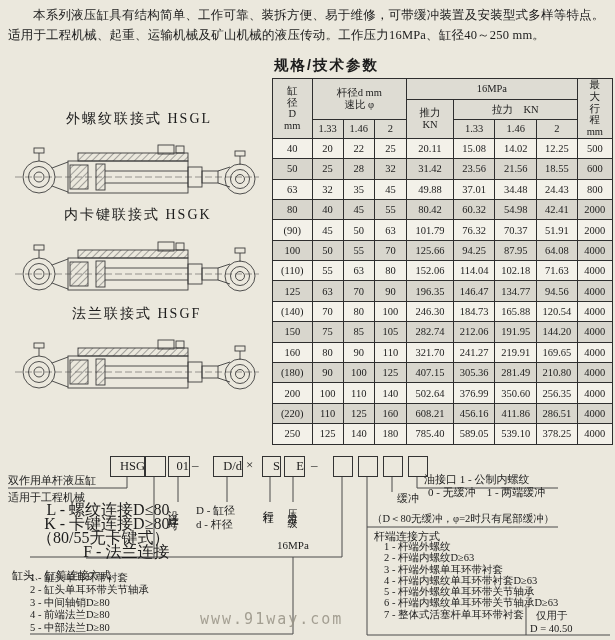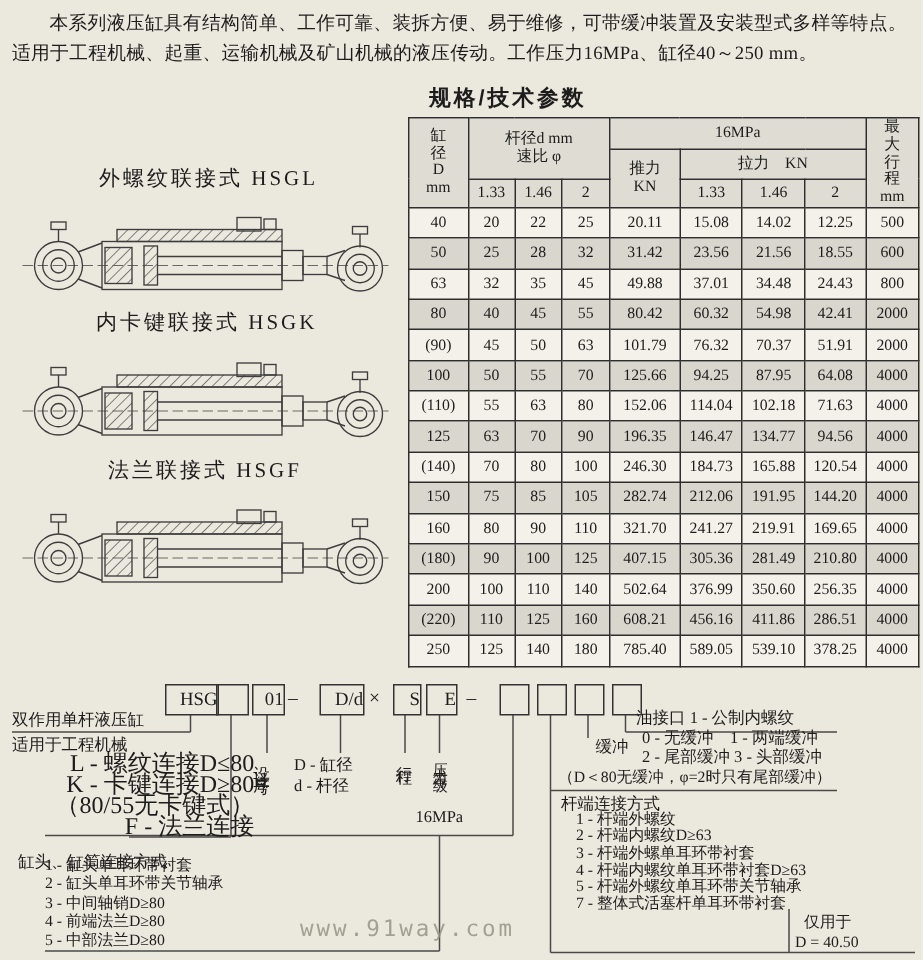--- a/index.html
+++ b/index.html
@@ -3,21 +3,21 @@
 <meta charset="utf-8">
 <style>
   html,body { margin:0; padding:0; }
   .page { position:relative; width:615px; height:640px; background:#ebe8dd;
           font-family:"Liberation Serif","DejaVu Serif",serif; color:#1c1c1c; overflow:hidden; }
   .abs { position:absolute; }
   .intro { left:8px; top:5px; width:601px; font-size:12.5px; line-height:1.62;
            text-indent:2em; letter-spacing:.2px; }
   .dlabel { font-size:14px; letter-spacing:2px; }
   .spec { left:272px; top:56px; width:341px; }
-  .spec-title { font-size:14.5px; font-weight:bold; letter-spacing:2px; margin:0 0 3px 14px;
+  .spec-title { font-size:14.5px; font-weight:bold; letter-spacing:2px; margin:0 0 3px 2px;
                 font-family:"Liberation Sans","DejaVu Sans",sans-serif; }
   table.spec-t { border-collapse:collapse; table-layout:fixed; width:341px; background:#f3f1e9; }
   .spec-t th, .spec-t td { border:1px solid #2e2e2e; text-align:center; font-size:10.5px;
                            padding:0; font-weight:normal; overflow:hidden; }
   .spec-t thead th { background:#dedcd3; line-height:1.12; }
   .ml { white-space:pre-line; }
   .hr1 { height:21px; } .hr2 { height:19px; } .hr3 { height:19px; }
   .spec-t tbody td { height:19.4px; }
   .spec-t tr.shade td { background:#d8d6cd; }
   .bottom { left:0; top:448px; width:615px; height:192px; }
@@ -360,29 +360,29 @@
     <div class="lbl vert" style="left:166px;top:54px">设计序号</div>
     <div class="lbl" style="left:196px;top:55px">D - 缸径
 d - 杆径</div>
     <div class="lbl vert" style="left:261px;top:54px">行程</div>
     <div class="lbl vert" style="left:286px;top:53px;font-size:10px">压力等级</div>
     <div class="lbl" style="left:277px;top:90px">16MPa</div>
 
     <div class="lbl" style="left:424px;top:24px">油接口 1 - 公制内螺纹</div>
     <div class="lbl" style="left:397px;top:43px">缓冲</div>
     <div class="lbl" style="left:428px;top:37px">0 - 无缓冲　1 - 两端缓冲</div>
-    <div class="lbl" style="left:428px;top:50px">2 - 尾部缓冲 3 - 头部缓冲</div>
     <div class="lbl lbl10" style="left:372px;top:64px">（D＜80无缓冲，φ=2时只有尾部缓冲）</div>
     <div class="lbl" style="left:374px;top:81px">杆端连接方式</div>
     <div class="list rod-list" style="left:384px;top:93px">
         <div>1 - 杆端外螺纹</div>
         <div>2 - 杆端内螺纹D≥63</div>
         <div>3 - 杆端外螺单耳环带衬套</div>
         <div>4 - 杆端内螺纹单耳环带衬套D≥63</div>
         <div>5 - 杆端外螺纹单耳环带关节轴承</div>
+        <div>6 - 杆端内螺纹单耳环带关节轴承D≥63</div>
         <div>7 - 整体式活塞杆单耳环带衬套</div>
       </div>
     <div class="lbl lbl10" style="left:536px;top:161px">仅用于</div>
     <div class="lbl lbl10" style="left:530px;top:174px">D = 40.50</div>
   </div>
 
   <div class="abs watermark">www.91way.com</div>
 </div>
 
 </body></html>

